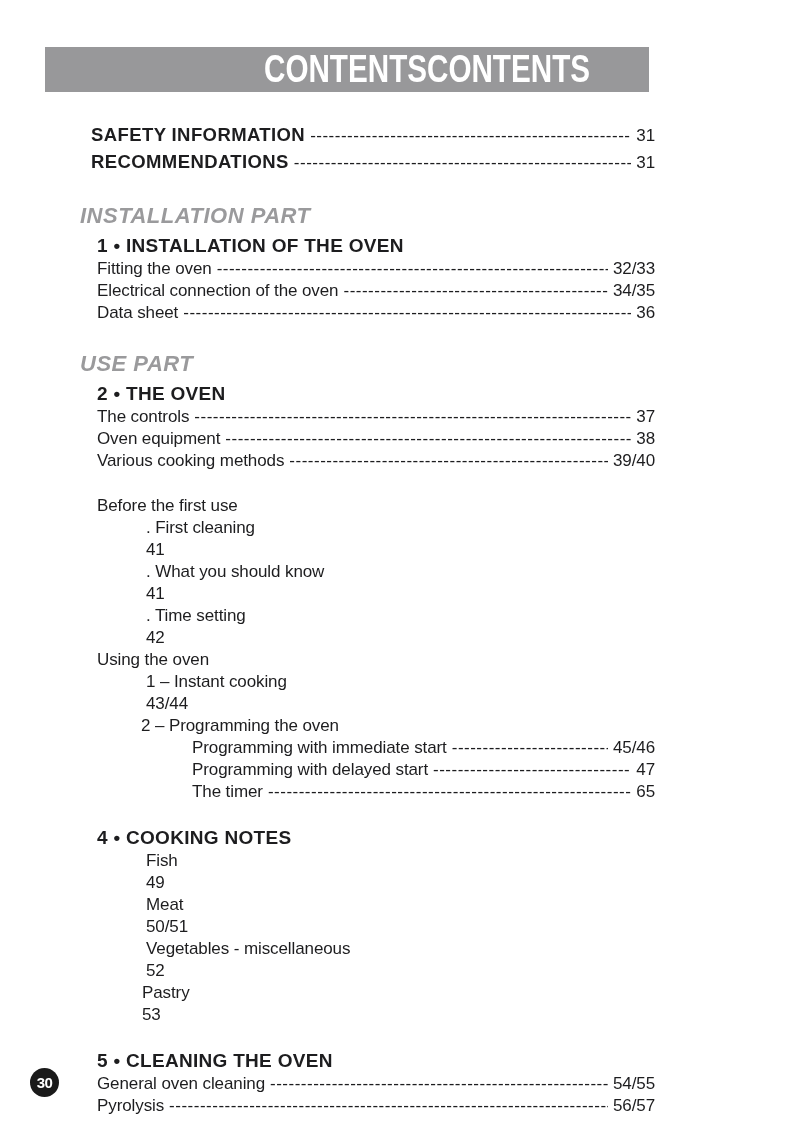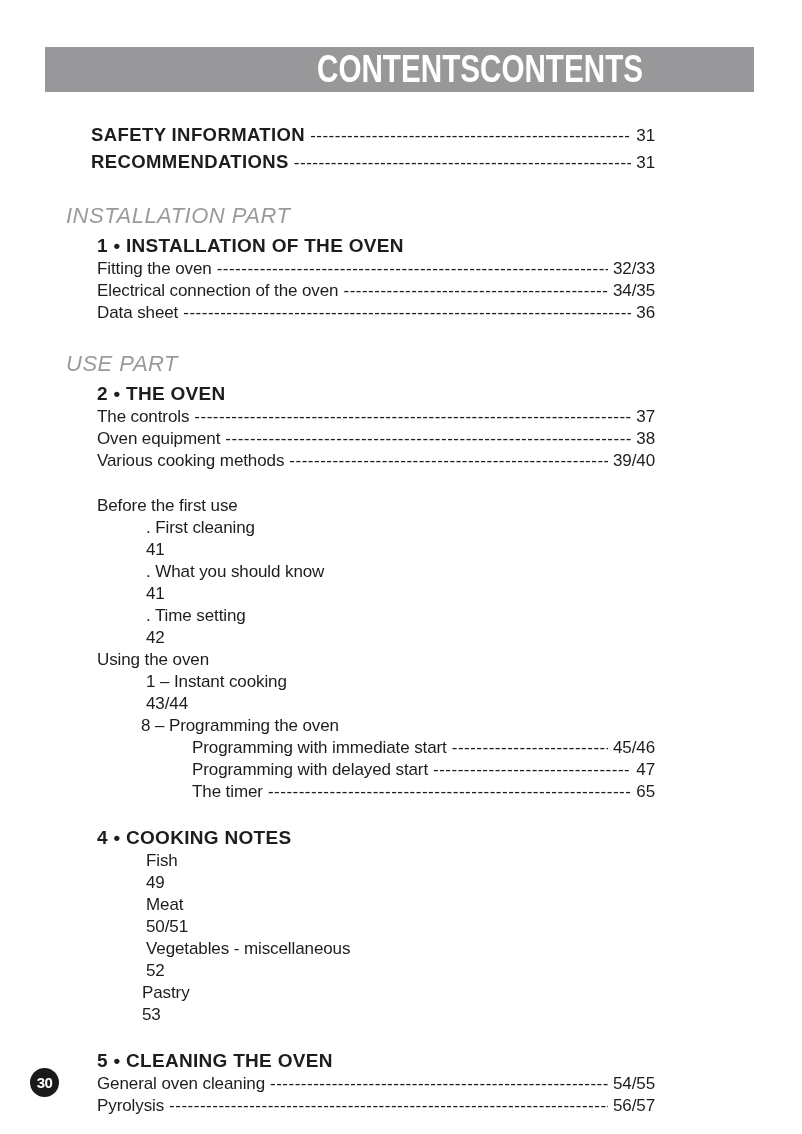--- a/index.html
+++ b/index.html
@@ -5,40 +5,40 @@
   html, body { margin:0; padding:0; }
   body {
     width:802px; height:1134px; position:relative; overflow:hidden;
     background:#ffffff;
     font-family:"Liberation Sans", sans-serif;
     -webkit-font-smoothing:antialiased;
   }
   .page { position:absolute; left:0; top:0; width:802px; height:1134px; background:#fff; }
 
   .header-bar {
-    position:absolute; left:45px; top:47px; width:709px; height:45px;
+    position:absolute; left:45px; top:47px; width:604px; height:45px;
     background:var(--bar-bg,#98989a);
     display:flex; align-items:center; justify-content:center;
   }
   .header-title {
     display:inline-block; position:relative; left:80px;
     transform:scaleX(0.78); transform-origin:center;
     font-size:38px; font-weight:bold; color:var(--bar-fg,#ffffff);
     white-space:nowrap; letter-spacing:0;
   }
 
   .toc { position:absolute; left:63px; top:122px; width:592px; color:var(--text-color,#1d1d1f); }
 
   .row { display:flex; align-items:baseline; line-height:22px; font-size:17px; letter-spacing:-0.1px; }
   .top-row { line-height:26px;margin-left:28px; }
   .top-row .label { font-size:18.5px; font-weight:bold; letter-spacing:0.4px; }
 
   .part-title {
-    margin:27px 0 5px 3px; line-height:26px;
-    font-size:22px; font-weight:normal; font-style:italic;
+    margin:27px 0 5px 17px; line-height:26px;
+    font-size:22px; font-weight:bold; font-style:italic;
     color:var(--part-color,#9a9a9c); letter-spacing:0.5px;
   }
   .section { margin-left:34px; margin-top:23px; }
   .section.first { margin-top:0; }
   .heading { font-size:19px; font-weight:bold; line-height:24px; letter-spacing:0.3px; }
 
   .row.ind1 { padding-left:44px;flex-direction:column; }
   .row.ind2 { padding-left:95px;justify-content:flex-end; }
 
   .label { white-space:nowrap; }
@@ -135,21 +135,21 @@
         </div>
         <div class="row  ind0">
           <span class="label">Using the oven</span>
         </div>
         <div class="row  ind1">
           <span class="label">1 – Instant cooking</span>
           <span class="leader">----------------------------------------------------------------------------------------------------------------------------------------------------------------</span>
           <span class="pagenum">43/44</span>
         </div>
         <div class="row  ind1">
-          <span class="label">8 – Programming the oven</span>
+          <span class="label">2 – Programming the oven</span>
         </div>
         <div class="row  ind2">
           <span class="label">Programming with immediate start</span>
           <span class="leader">----------------------------------------------------------------------------------------------------------------------------------------------------------------</span>
           <span class="pagenum">45/46</span>
         </div>
         <div class="row  ind2">
           <span class="label">Programming with delayed start</span>
           <span class="leader">----------------------------------------------------------------------------------------------------------------------------------------------------------------</span>
           <span class="pagenum">47</span>

